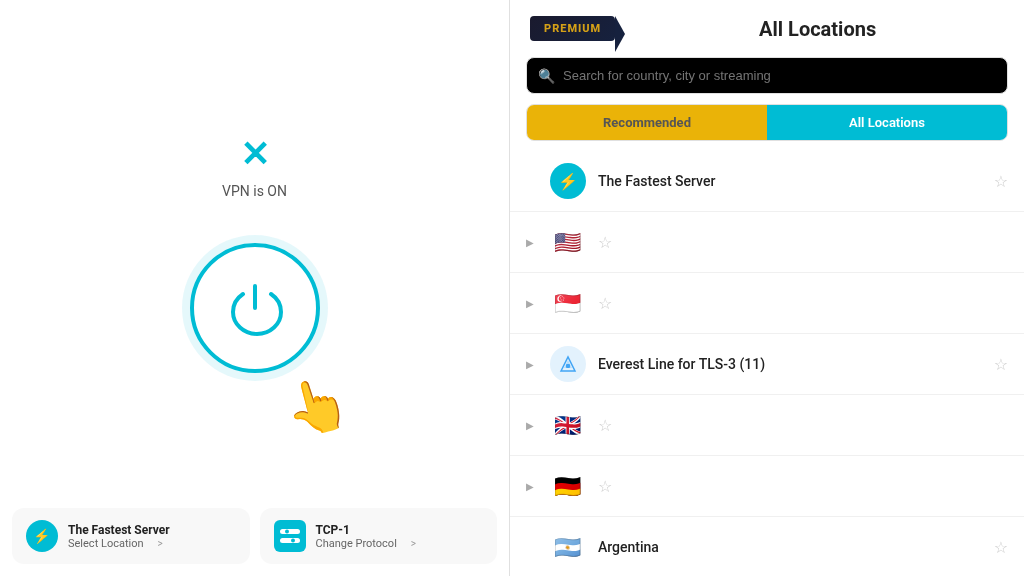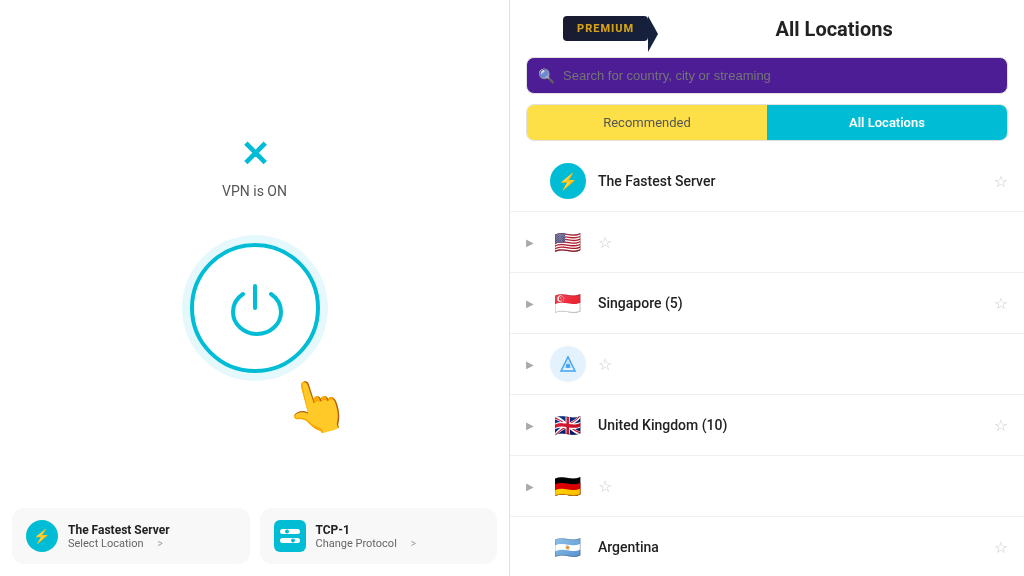--- a/index.html
+++ b/index.html
@@ -156,21 +156,20 @@
       background: linear-gradient(135deg, #1a1a2e 0%, #16213e 100%);
       color: #d4a017;
       font-size: 11px;
       font-weight: 800;
       padding: 6px 14px;
       border-radius: 4px;
       letter-spacing: 1px;
       position: relative;
       display: flex;
       align-items: center;
-      margin-left: 33px;
     }
 
     .premium-badge::after {
       content: '';
       position: absolute;
       right: -10px;
       top: 0;
       width: 0;
       height: 0;
       border-left: 10px solid #16213e;
@@ -192,21 +191,21 @@
     }
 
     .search-bar input {
       width: 100%;
       padding: 10px 16px 10px 36px;
       border: 1px solid #e0e0e0;
       border-radius: 8px;
       font-size: 13px;
       color: #888;
       outline: none;
-      background: #4c1d95;
+      background: #000000;
     }
 
     .search-icon-wrap {
       position: absolute;
       left: 12px;
       top: 50%;
       transform: translateY(-50%);
       color: #aaa;
       font-size: 14px;
     }
@@ -217,23 +216,23 @@
       border-radius: 8px;
       overflow: hidden;
       border: 1px solid #e0e0e0;
     }
 
     .tab {
       flex: 1;
       padding: 10px;
       text-align: center;
       font-size: 13px;
-      font-weight: 400;
+      font-weight: 700;
       cursor: pointer;
-      background: #fde047;
+      background: #eab308;
       color: #555;
     }
 
     .tab.active {
       background: #00bcd4;
       color: #fff;
       font-weight: 600;
     }
 
     .locations-count {
@@ -390,40 +389,39 @@
 
     <div class="location-item">
       <div class="expand-arrow">▶</div>
       <div class="flag">🇺🇸</div>
       <span class="star-icon">☆</span>
     </div>
 
     <div class="location-item">
       <div class="expand-arrow">▶</div>
       <div class="flag">🇸🇬</div>
-      <span class="location-name">Singapore (5)</span>
       <span class="star-icon">☆</span>
     </div>
 
     <div class="location-item">
       <div class="expand-arrow">▶</div>
       <div class="everest-icon">
         <svg width="22" height="22" viewBox="0 0 22 22" fill="none">
           <path d="M4 18L11 4L18 18H4Z" fill="none" stroke="#42a5f5" stroke-width="1.5"></path>
           <path d="M7 15L11 7L15 15H7Z" fill="#90caf9" opacity="0.5"></path>
           <rect x="9" y="11" width="4" height="4" rx="1" fill="#42a5f5"></rect>
         </svg>
       </div>
+      <span class="location-name">Everest Line for TLS-3 (11)</span>
       <span class="star-icon">☆</span>
     </div>
 
     <div class="location-item">
       <div class="expand-arrow">▶</div>
       <div class="flag">🇬🇧</div>
-      <span class="location-name">United Kingdom (10)</span>
       <span class="star-icon">☆</span>
     </div>
 
     <div class="location-item">
       <div class="expand-arrow">▶</div>
       <div class="flag">🇩🇪</div>
       <span class="star-icon">☆</span>
     </div>
 
     <div class="location-item">

